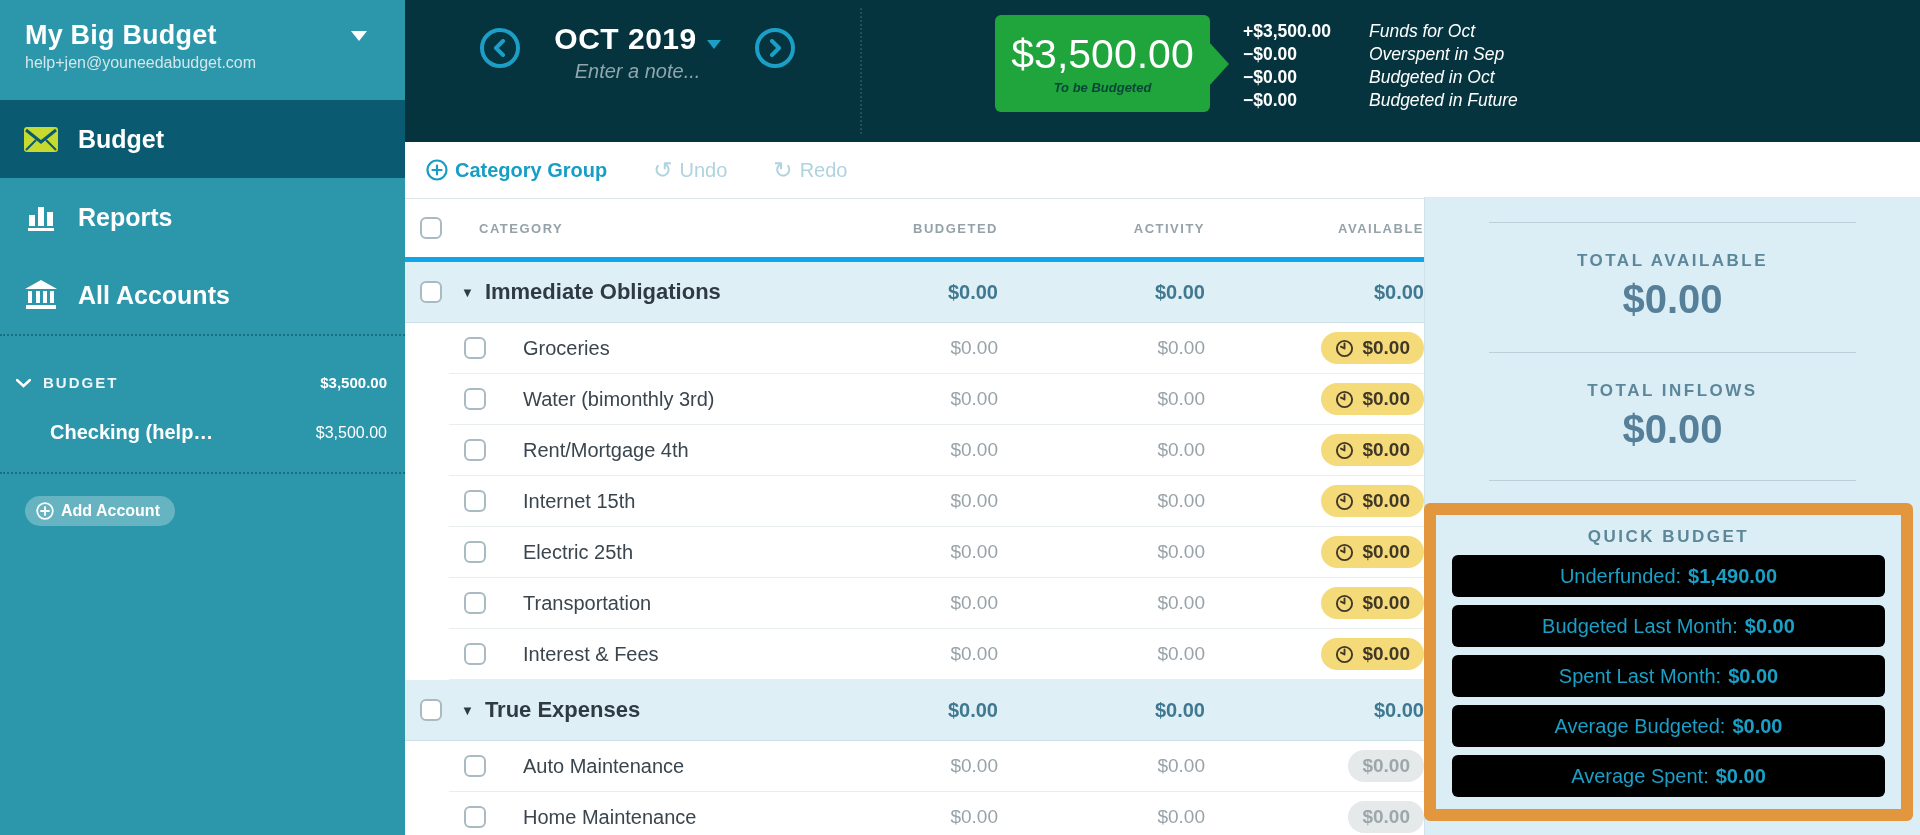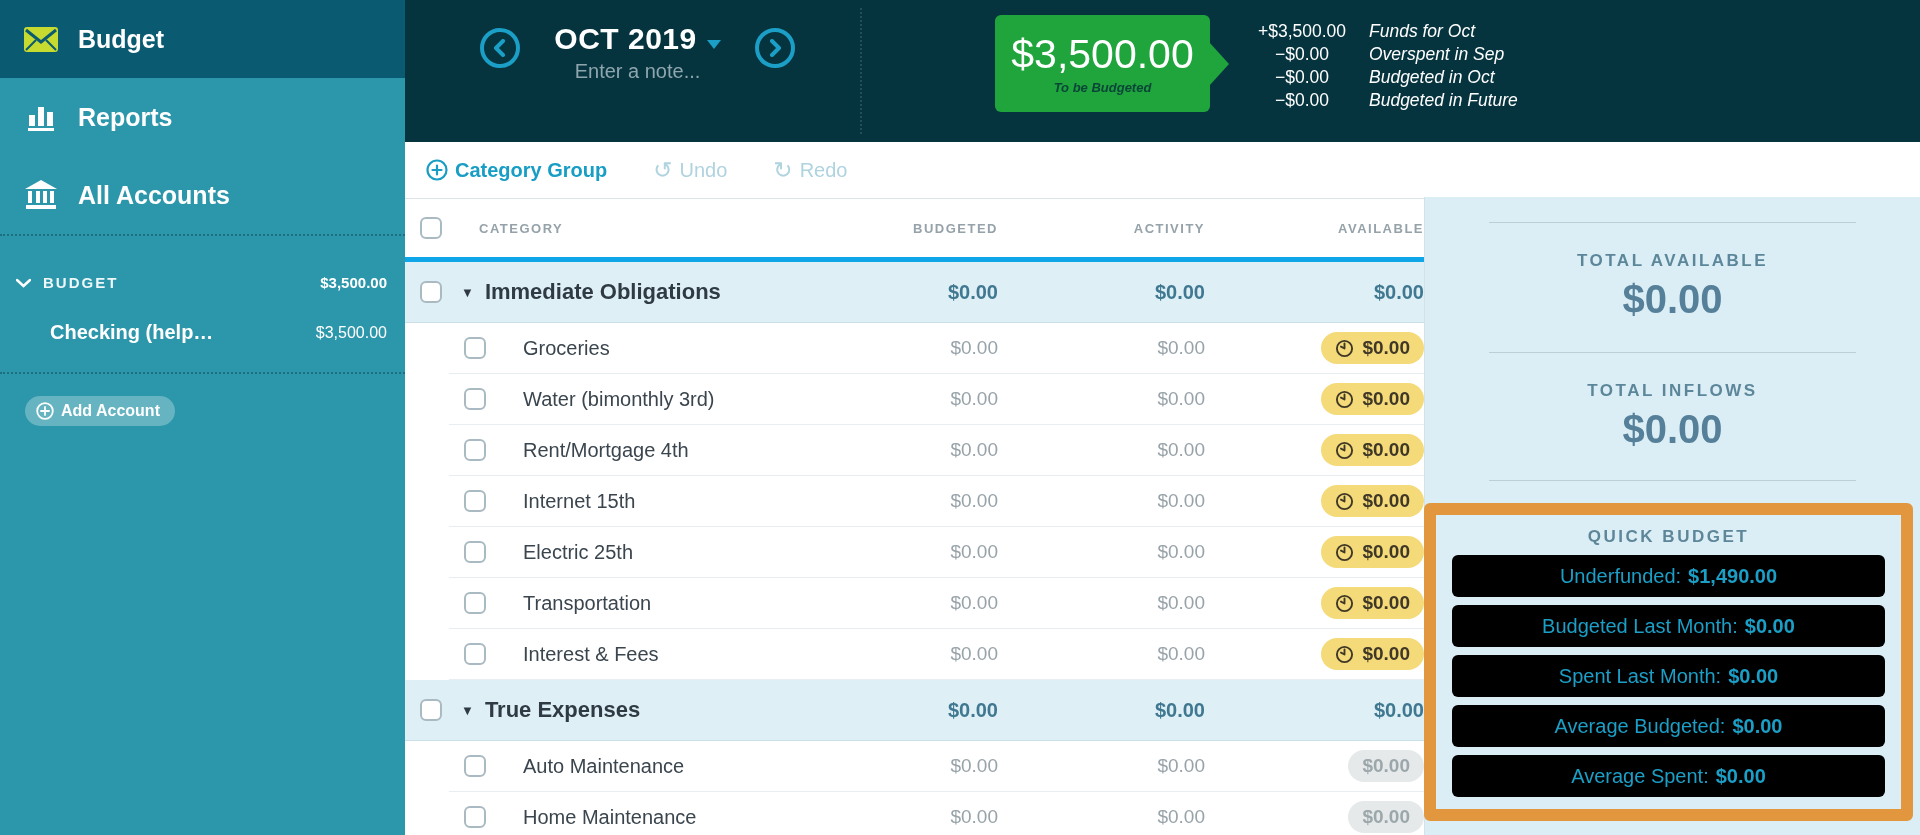--- a/index.html
+++ b/index.html
@@ -34,33 +34,33 @@
   .topbar{position:absolute;left:405px;top:0;width:1515px;height:142px;background:#05343F;color:#fff;}
   .month-nav{position:absolute;left:60px;top:0;width:320px;height:142px;}
   .nav-circle{position:absolute;top:28px;width:40px;height:40px;border:4px solid #1B9FC7;border-radius:50%;
               display:flex;align-items:center;justify-content:center;cursor:pointer;background:transparent;}
   .nav-circle.left{left:15px;}
   .nav-circle.right{left:290px;}
   .month-center{position:absolute;left:55px;top:22px;width:235px;text-align:center;}
   .month-label{font-size:30px;font-weight:800;letter-spacing:.5px;display:inline-block;cursor:pointer;}
   .month-caret{display:inline-block;width:0;height:0;border-left:7px solid transparent;border-right:7px solid transparent;
                border-top:9px solid #1B9FC7;margin-left:10px;vertical-align:middle;cursor:pointer;}
-  .month-note{font-size:20px;color:#8FA6AE;margin-top:4px;cursor:text;}
+  .month-note{font-size:20px;font-style:italic;color:#8FA6AE;margin-top:4px;cursor:text;}
   .topbar-sep{position:absolute;left:455px;top:8px;bottom:8px;border-left:2px dotted rgba(255,255,255,.13);}
 
   .tbb-flag{position:absolute;left:590px;top:15px;width:215px;height:97px;background:#1FA53C;border-radius:6px;
             display:flex;flex-direction:column;align-items:center;justify-content:center;}
   .tbb-flag:after{content:"";position:absolute;right:-19px;top:50%;margin-top:-22px;width:0;height:0;
                   border-top:22px solid transparent;border-bottom:22px solid transparent;border-left:20px solid #1FA53C;}
   .tbb-amount{font-size:41px;font-weight:400;color:#fff;line-height:1.1;}
   .tbb-label{font-size:13px;font-style:italic;font-weight:700;color:#0A4638;margin-top:2px;}
 
   .breakdown{position:absolute;left:838px;top:20px;font-size:17.5px;line-height:23px;}
   .bd-line{display:flex;}
-  .bd-amt{width:118px;text-align:center;font-weight:400;}
+  .bd-amt{width:118px;text-align:left;font-weight:700;}
   .bd-lbl{margin-left:8px;font-style:italic;}
 
   
   .table-area{position:absolute;left:405px;top:142px;width:1019px;height:693px;background:#fff;}
   .toolbar{height:57px;display:flex;align-items:center;border-bottom:1px solid #DCE4E8;padding-left:15px;}
   .tb-btn{display:flex;align-items:center;gap:7px;border:none;background:none;font-family:inherit;cursor:pointer;}
   .tb-group{color:#189DC4;font-size:20px;font-weight:700;}
   .tb-disabled{color:#AFD3DF;font-size:20px;font-weight:400;margin-left:34px;cursor:default;}
   .tb-disabled .uglyph{font-size:23px;line-height:1;}
 
@@ -102,20 +102,27 @@
   .qb-val{font-weight:700;}
 
   svg{display:block;}
 </style>
 </head>
 <body>
 
 <div class="app">
 
   <aside class="sidebar">
+    <div class="sb-header">
+      <div class="sb-title-row">
+        <div class="sb-title">My Big Budget</div>
+        <div class="caret-down"></div>
+      </div>
+      <div class="sb-email">help+jen@youneedabudget.com</div>
+    </div>
 
     <div class="nav-item active">
       <span class="nav-ico">
         <svg width="34" height="25" viewBox="0 0 34 25">
           <rect x="0" y="0" width="34" height="25" rx="3" fill="#C6DA2F"></rect>
           <path d="M2 3 L17 15 L32 3" fill="none" stroke="#0A5B72" stroke-width="3"></path>
           <path d="M2 23 L12 13 M32 23 L22 13" fill="none" stroke="#0A5B72" stroke-width="2"></path>
         </svg>
       </span>
       <span>Budget</span>

